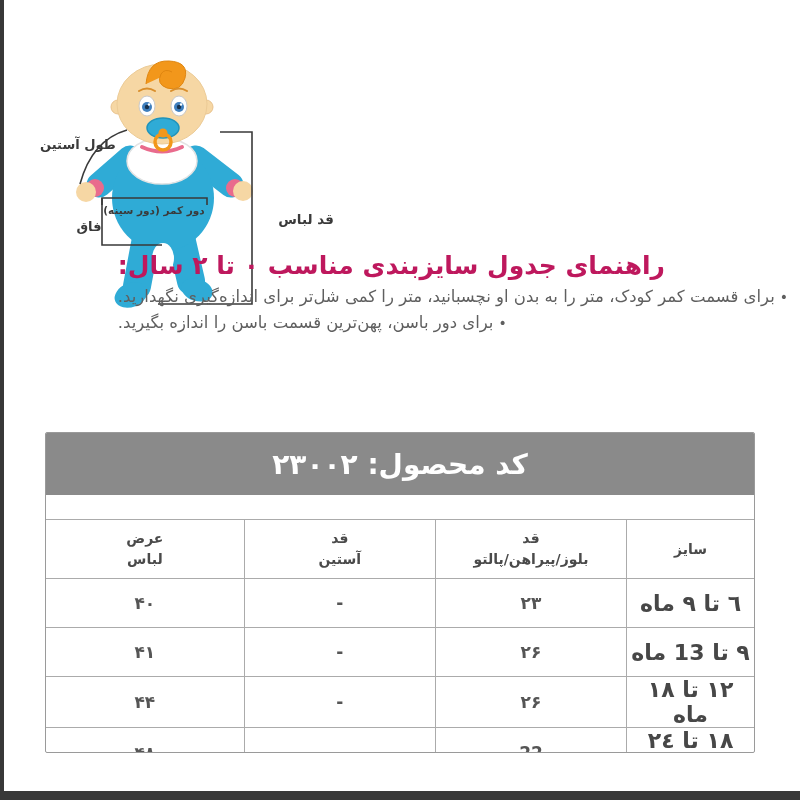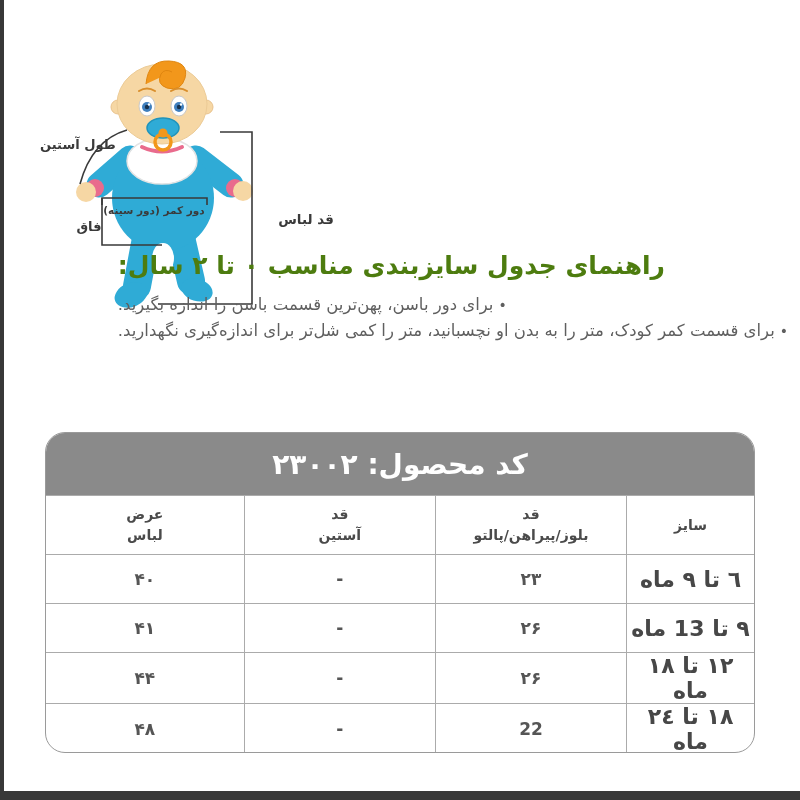--- a/index.html
+++ b/index.html
@@ -7,29 +7,29 @@
   #canvas { position:relative; width:800px; height:611px; background:#ffffff; }
 
   .edge-left  { position:absolute; left:0; top:0; width:4px; height:800px; background:#383838; }
   .edge-bottom{ position:absolute; left:0; top:791px; width:800px; height:9px; background:#383838; }
 
   
   .illustration { position:absolute; left:40px; top:48px; width:310px; height:272px; }
 
   
   .guide { position:absolute; right:12px; top:250px; display:flex; flex-direction:column; align-items:flex-end; direction:rtl; text-align:right; }
-  .guide-title { font-size:25px; font-weight:bold; color:#4d7c0f; line-height:1.3; margin-bottom:9px; white-space:nowrap; }
+  .guide-title { font-size:25px; font-weight:bold; color:#be185d; line-height:1.3; margin-bottom:1px; white-space:nowrap; }
   .guide-bullet { font-size:16.5px; color:#5f5f5f; line-height:1.62; white-space:nowrap; }
   .guide-bullet .dot { margin-left:5px; font-size:14px; color:#5f5f5f; }
 
   
-  .size-card { position:absolute; left:45px; top:432px; width:710px; height:321px; border:1px solid #9a9a9a; border-radius:20px; overflow:hidden; background:#ffffff; }
+  .size-card { position:absolute; left:45px; top:432px; width:710px; height:321px; border:1px solid #9a9a9a; border-radius:2px; overflow:hidden; background:#ffffff; }
   .card-band { height:62px; background:#8a8a8a; display:flex; align-items:center; justify-content:center; }
   .card-band .band-text { color:#ffffff; font-size:28px; font-weight:bold; direction:rtl; }
-  table.size-table { width:100%; border-collapse:collapse; direction:rtl; table-layout:fixed; }
+  table.size-table { width:100%; border-collapse:collapse; direction:rtl; table-layout:fixed;margin-top:24px; }
   table.size-table th, table.size-table td { border:1px solid #ababab; text-align:center; vertical-align:middle; }
   table.size-table th { height:59px; font-size:14px; font-weight:bold; color:#4a4a4a; line-height:1.5; }
   table.size-table td { height:49px; font-size:17px; color:#555555; font-weight:700; }
   table.size-table td.size-cell { font-size:22px; color:#474747; font-weight:bold; }
   
   table.size-table tr > *:first-child { border-right:none; }
   table.size-table tr > *:last-child  { border-left:none; }
   table.size-table tr:last-child td   { border-bottom:none; }
 
   svg text { font-family:"DejaVu Sans", sans-serif; }
@@ -102,22 +102,22 @@
     <path d="M102,200 V247 H162" fill="none" stroke="#3a3a3a" stroke-width="1.6"></path>
 
     <text x="78" y="151" text-anchor="middle" font-size="13" font-weight="bold" fill="#3a3a3a" direction="rtl">طول آستین</text>
     <text x="154" y="216" text-anchor="middle" font-size="10.5" font-weight="bold" fill="#3a3a3a" direction="rtl">دور کمر (دور سینه)</text>
     <text x="89" y="233" text-anchor="middle" font-size="13" font-weight="bold" fill="#3a3a3a" direction="rtl">فاق</text>
     <text x="306" y="226" text-anchor="middle" font-size="13.5" font-weight="bold" fill="#3a3a3a" direction="rtl">قد لباس</text>
   </svg>
 
   <div class="guide">
     <div class="guide-title">راهنمای جدول سایزبندی مناسب ۰ تا ۲ سال:</div>
+    <div class="guide-bullet"><span class="dot">•</span><span>برای قسمت کمر کودک، متر را به بدن او نچسبانید، متر را کمی شل‌تر برای اندازه‌گیری نگهدارید.</span></div>
     <div class="guide-bullet"><span class="dot">•</span><span>برای دور باسن، پهن‌ترین قسمت باسن را اندازه بگیرید.</span></div>
-    <div class="guide-bullet"><span class="dot">•</span><span>برای قسمت کمر کودک، متر را به بدن او نچسبانید، متر را کمی شل‌تر برای اندازه‌گیری نگهدارید.</span></div>
   </div>
 
   <div class="size-card">
     <div class="card-band">
       <span class="band-text">کد محصول: ۲۳۰۰۲</span>
     </div>
     <table class="size-table">
       <colgroup>
         <col style="width:18%">
           <col style="width:27%">

